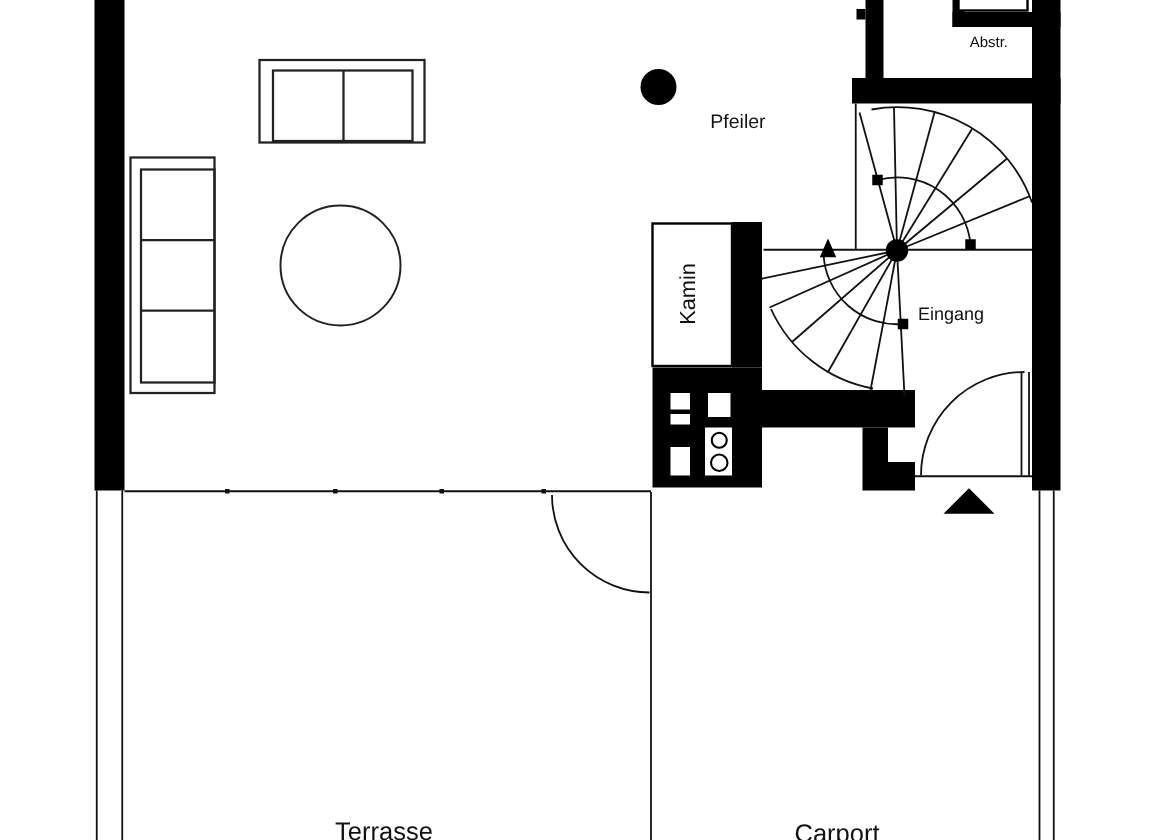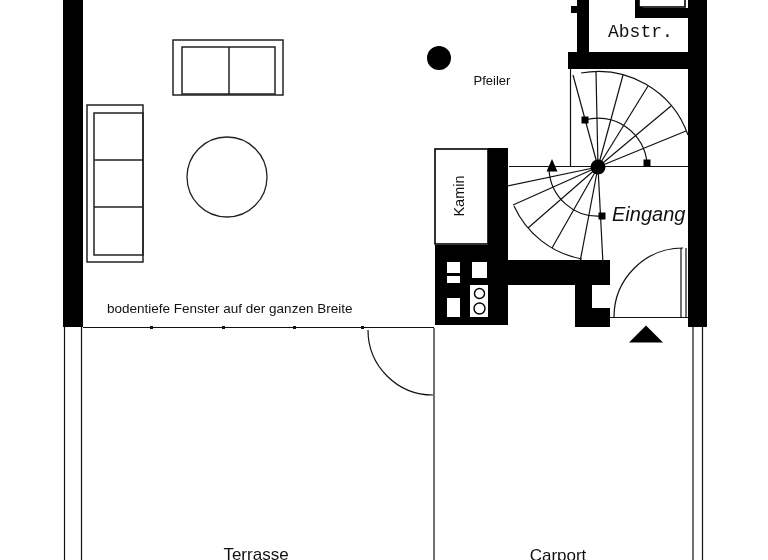--- a/index.html
+++ b/index.html
@@ -1,24 +1,24 @@
 <!DOCTYPE html>
 <html><head>
 <meta charset="utf-8">
 <style>
   html,body{margin:0;padding:0;background:#fff;}
   #plan{position:relative;width:768px;height:560px;background:#fff;overflow:hidden;
         font-family:"Liberation Sans","DejaVu Sans",sans-serif;color:#111;}
   #plan svg{position:absolute;left:0;top:0;}
   .lbl{position:absolute;color:#111;line-height:1.1;}
   .lbl-pfeiler{left:418px;top:74px;width:52px;text-align:center;font-size:13px;margin-left:48px;}
-  .lbl-abstr{left:608px;top:23px;width:64px;text-align:center;font-size:18px;font-family:Liberation Mono, monospace;}
+  .lbl-abstr{left:608px;top:23px;width:64px;text-align:right;font-size:10px;}
   .lbl-kamin{left:426px;top:187px;width:70px;height:18px;text-align:center;font-size:14.5px;
              transform:rotate(-90deg);transform-origin:center;}
-  .lbl-eingang{left:612px;top:203px;width:70px;font-size:20px;font-style:italic;}
+  .lbl-eingang{left:612px;top:203px;width:70px;font-size:12px;}
   .lbl-fenster{left:107px;top:302px;font-size:13.5px;white-space:nowrap;}
   .lbl-terrasse{left:214px;top:546px;width:84px;text-align:center;font-size:17px;}
   .lbl-carport{left:516px;top:547px;width:84px;text-align:center;font-size:17px;}
 </style>
 </head>
 <body>
 
 <div id="plan">
 
   <svg width="768" height="560" viewBox="0 0 768 560">
@@ -117,17 +117,16 @@
       <path d="M94,160 H143"></path>
       <path d="M94,207 H143"></path>
       <circle cx="227" cy="177" r="40" stroke-width="1.3"></circle>
     </g>
   </svg>
 
   <div class="lbl lbl-pfeiler">Pfeiler</div>
   <div class="lbl lbl-abstr">Abstr.</div>
   <div class="lbl lbl-kamin">Kamin</div>
   <div class="lbl lbl-eingang">Eingang</div>
-  <div class="lbl lbl-fenster">bodentiefe Fenster auf der ganzen Breite</div>
   <div class="lbl lbl-terrasse">Terrasse</div>
   <div class="lbl lbl-carport">Carport</div>
 
 </div>
 
 </body></html>

